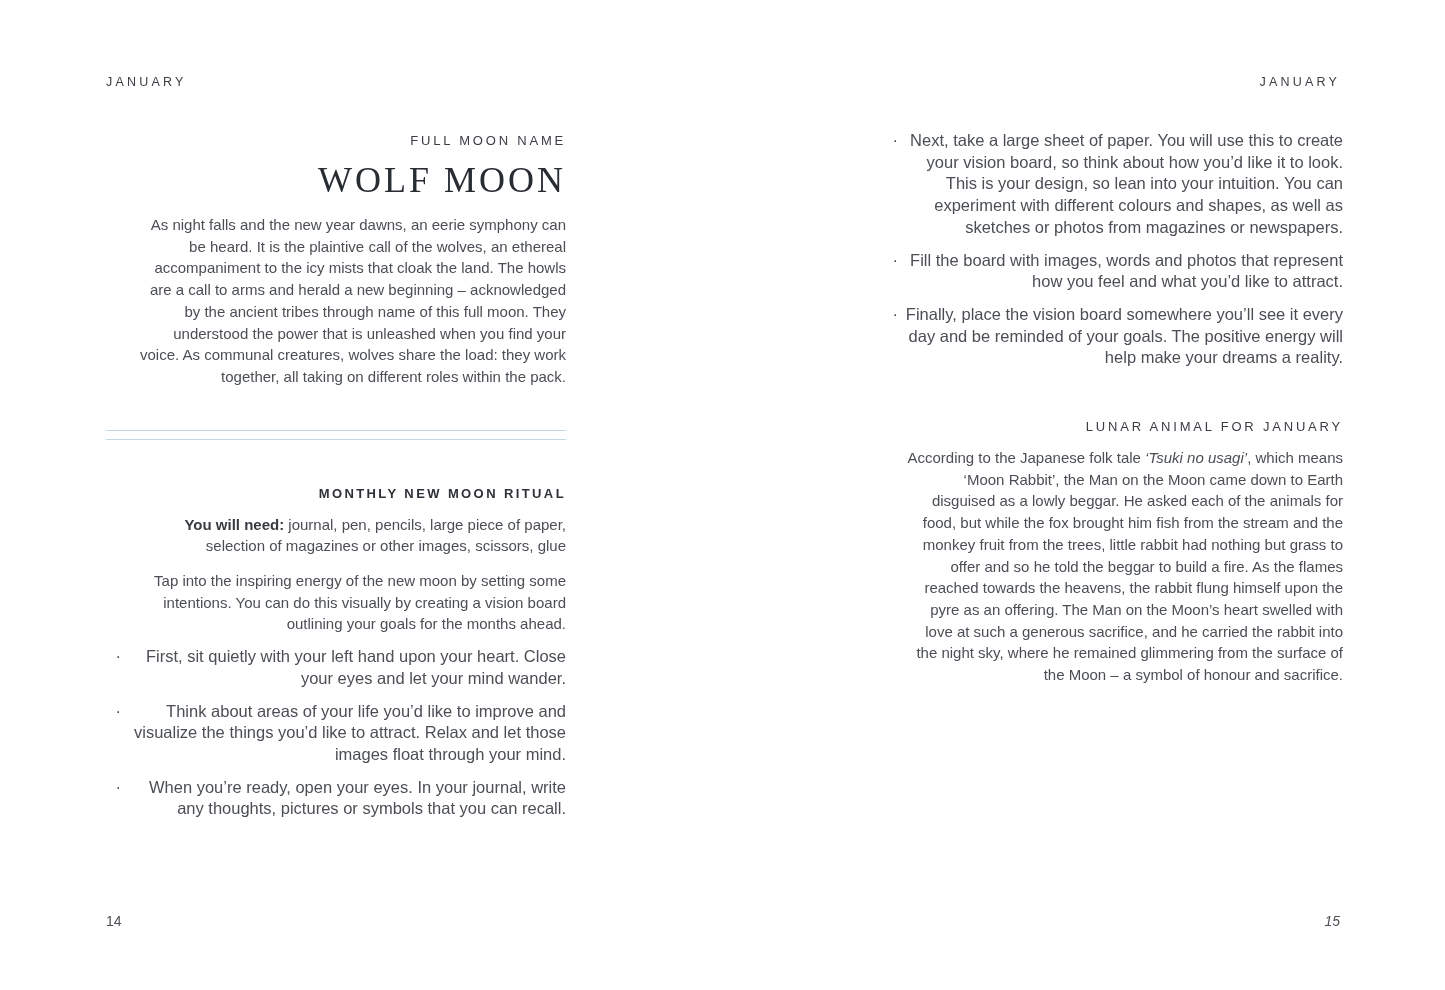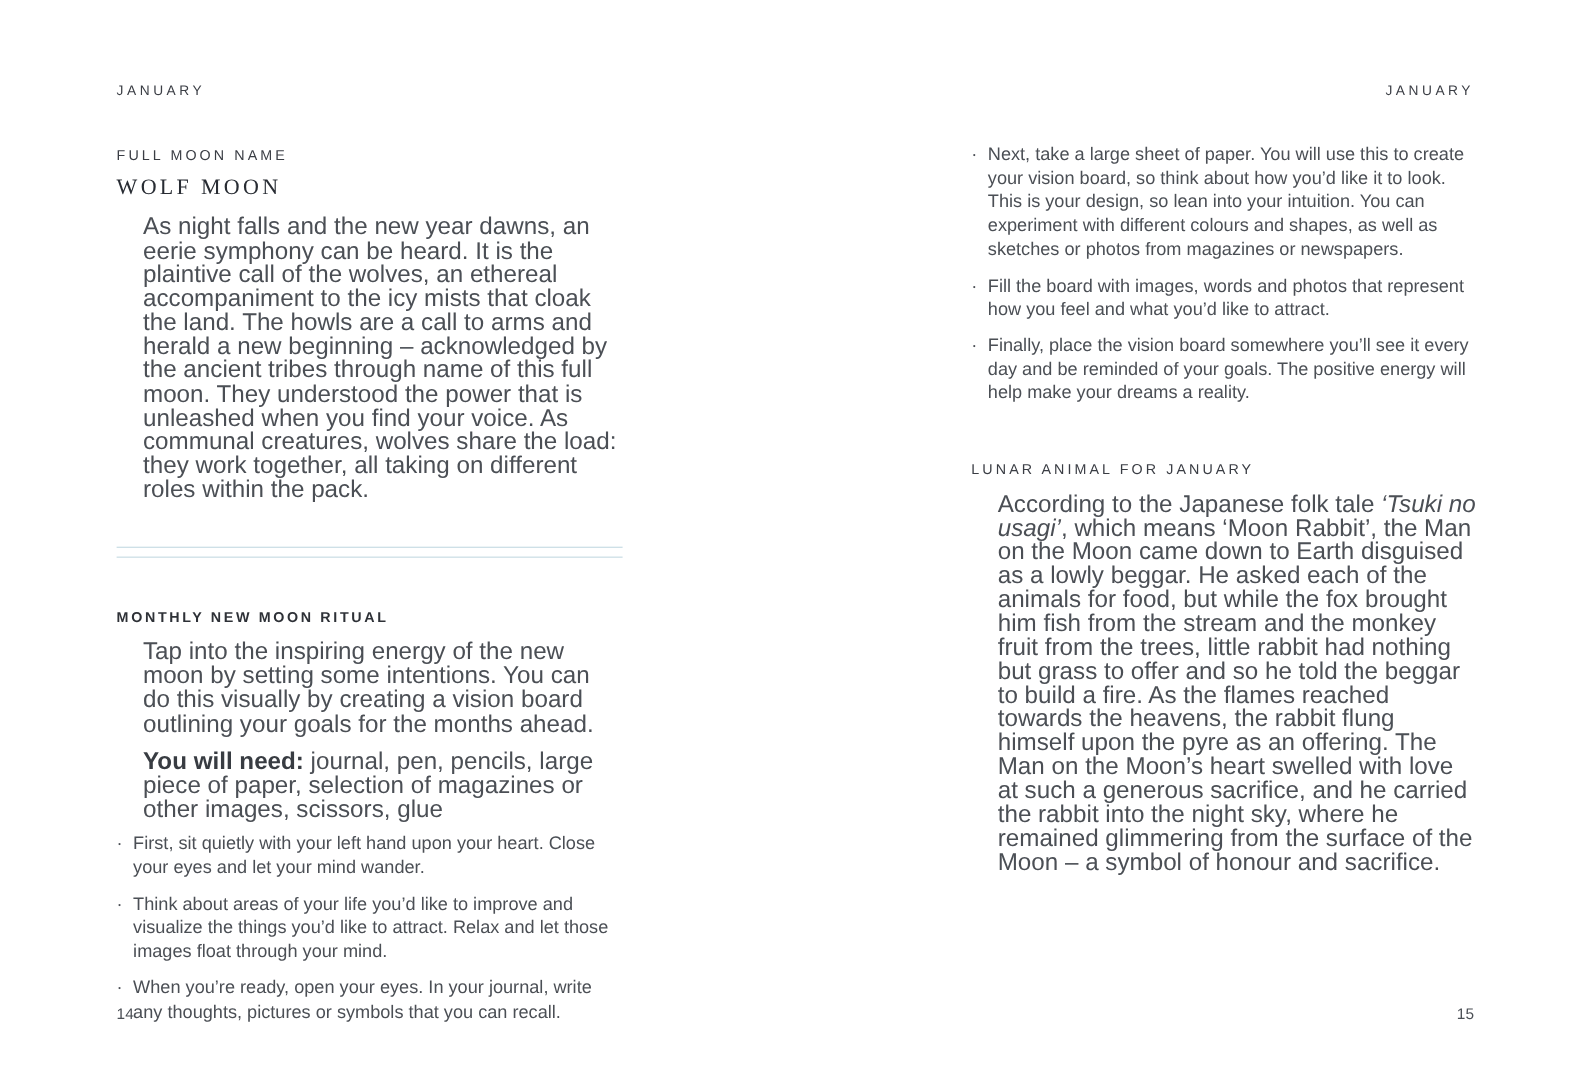--- a/index.html
+++ b/index.html
@@ -17,38 +17,38 @@
     font-size:12.5px; letter-spacing:3.2px; color:#3b3e45;
   }
   .running-head.left  { left:106px; }
   .running-head.right { right:105px; }
 
   .page-number {
     position:absolute; top:913px;
     font-size:14px; color:#4b4f55;
   }
   .page-number.left  { left:106px; }
-  .page-number.right { right:105px; }
+  .page-number.right { right:105px;font-style:italic; }
 
-  .col { position:absolute; width:460px; }
+  .col { position:absolute; width:460px;text-align:right; }
   .col-left  { left:106px; top:133px; }
   .col-right { left:883px; top:130px; }
 
   .label {
     font-size:13px; letter-spacing:2.8px; color:#3a3d44;
     font-weight:normal;
   }
   .display-title {
     font-family:"Liberation Serif", serif;
     font-weight:normal;
-    font-size:20px; letter-spacing:3px; color:#282c33;
+    font-size:36px; letter-spacing:3px; color:#282c33;
     margin-top:11px;
   }
   .body-p {
-    font-size:22px; line-height:21.7px; color:#4b4f55;
+    font-size:15px; line-height:21.7px; color:#4b4f55;
     margin-top:13px;
     margin-left:24px;
   }
   .divider {
     margin-top:42px; height:10px;
     border-top:1px solid #c3d9e2;
     border-bottom:1px solid #c3d9e2;
   }
   .callout {
     font-size:16.5px; line-height:21.7px;
@@ -83,22 +83,22 @@
 
   <div class="col col-left">
     <div class="label">FULL MOON NAME</div>
     <h1 class="display-title">WOLF MOON</h1>
     <p class="body-p">As night falls and the new year dawns, an eerie symphony can be heard. It is the plaintive call of the wolves, an ethereal accompaniment to the icy mists that cloak the land. The howls are a call to arms and herald a new beginning – acknowledged by the ancient tribes through name of this full moon. They understood the power that is unleashed when you find your voice. As communal creatures, wolves share the load: they work together, all taking on different roles within the pack.</p>
 
     <div class="divider"></div>
 
 
     <h2 class="ritual-heading">MONTHLY NEW MOON RITUAL</h2>
+    <p class="body-p"><span class="need-label">You will need:</span><span> journal, pen, pencils, large piece of paper, selection of magazines or other images, scissors, glue</span></p>
     <p class="body-p">Tap into the inspiring energy of the new moon by setting some intentions. You can do this visually by creating a vision board outlining your goals for the months ahead.</p>
-    <p class="body-p"><span class="need-label">You will need:</span><span> journal, pen, pencils, large piece of paper, selection of magazines or other images, scissors, glue</span></p>
 
     <ul class="steps">
       <li>
           <span class="marker">·</span>
           <span>First, sit quietly with your left hand upon your heart. Close your eyes and let your mind wander.</span>
         </li>
       <li>
           <span class="marker">·</span>
           <span>Think about areas of your life you’d like to improve and visualize the things you’d like to attract. Relax and let those images float through your mind.</span>
         </li>

